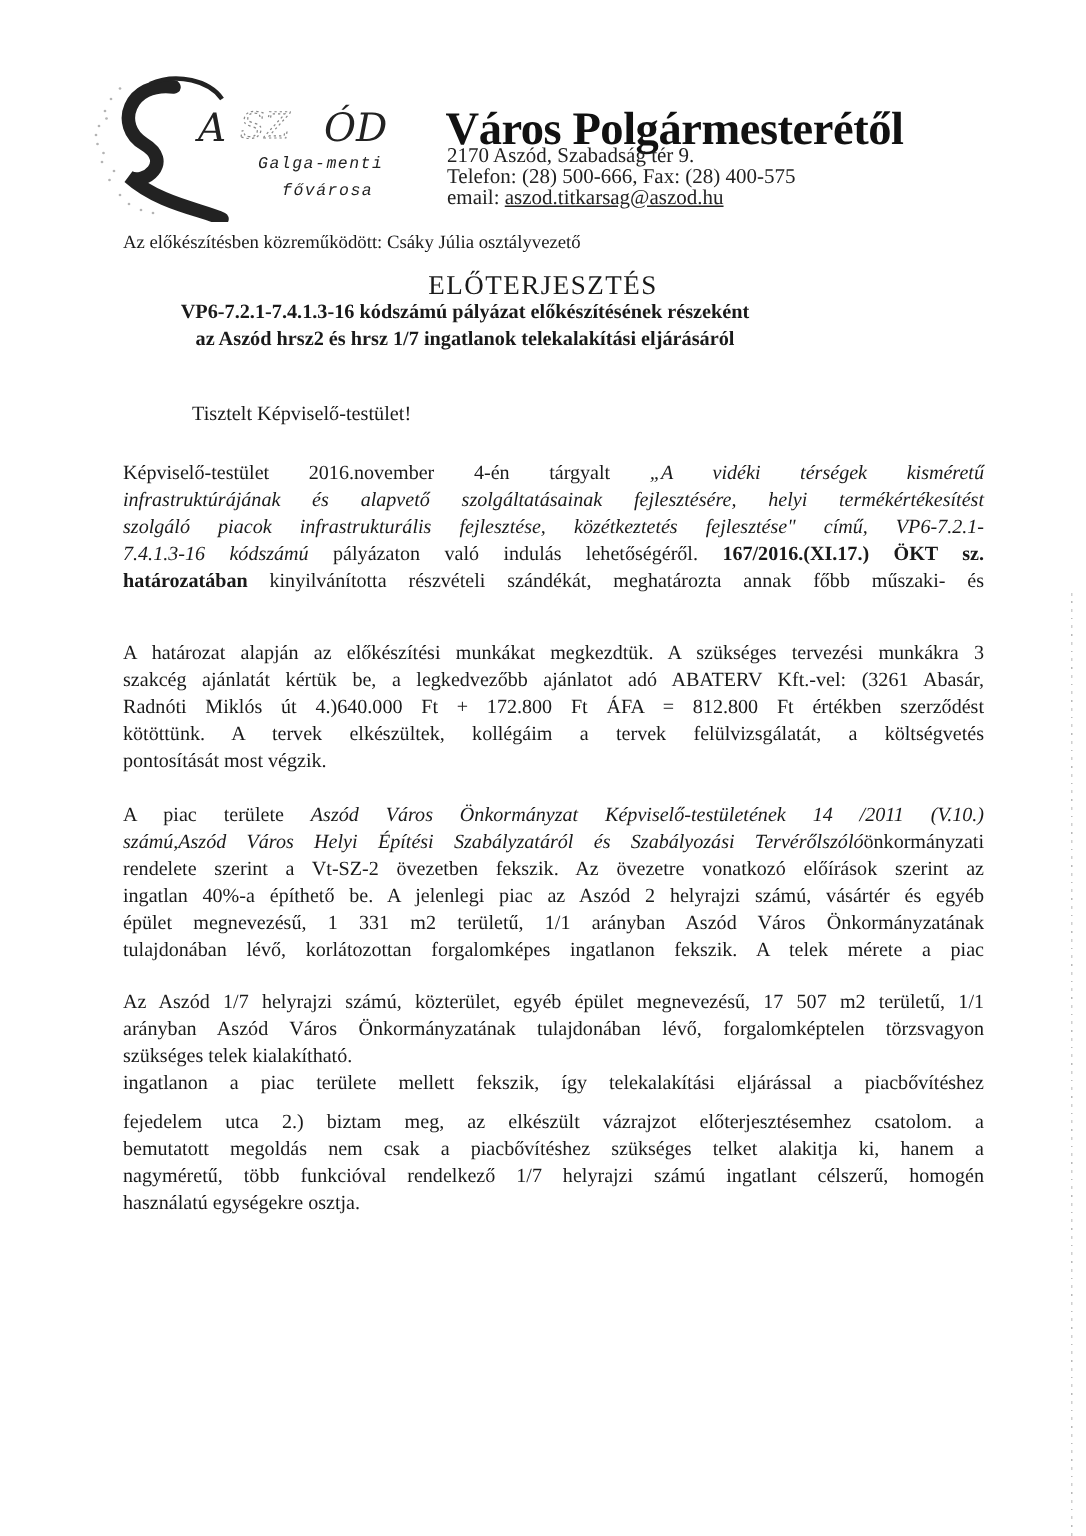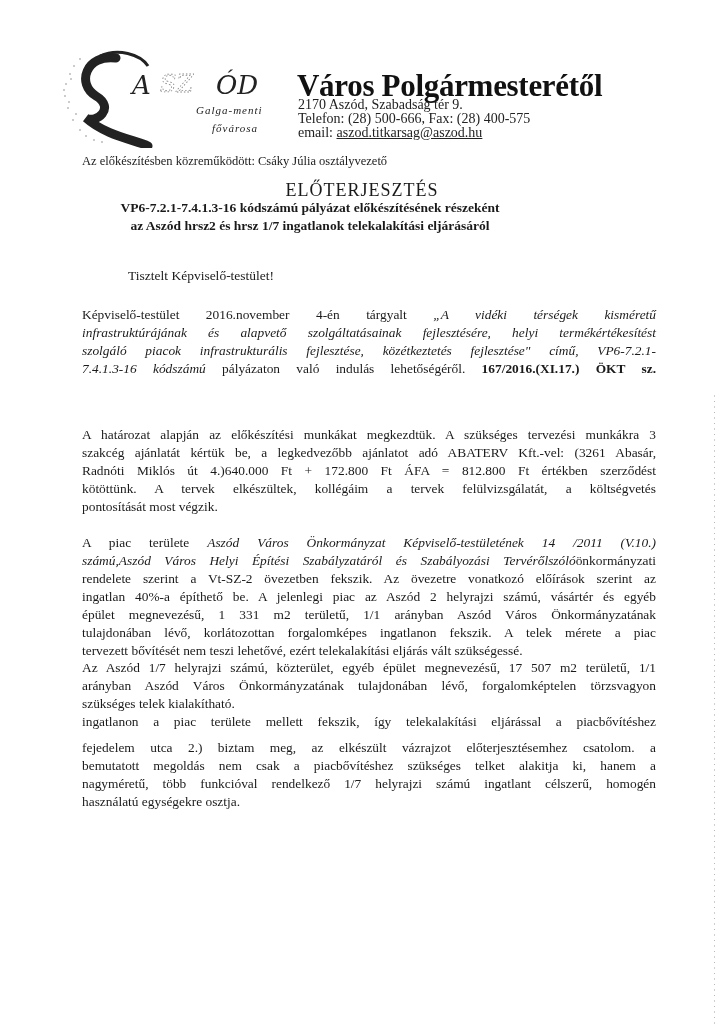--- a/index.html
+++ b/index.html
@@ -3,21 +3,21 @@
 <meta charset="utf-8">
 <style>
   html, body { margin: 0; padding: 0; background: #ffffff; }
   body { width: 724px; height: 1024px; position: relative; overflow: hidden;
          font-family: "Liberation Serif", "DejaVu Serif", serif; color: #1a1a1a; }
   .abs { position: absolute; }
 
   
   .logo { left: 56px; top: 44px; width: 212px; height: 104px; }
   .logo svg { width: 100%; height: 100%; }
-  .logo-script { font-family: Liberation Serif, serif; font-style: italic; font-size: 11px; color: #222; letter-spacing: 1px; margin-left: 24px; }
+  .logo-script { font-family: Liberation Mono, monospace; font-style: italic; font-size: 11px; color: #222; letter-spacing: 1px; }
 
   
   .org-title { left: 297px; top: 68px; font-size: 31px; font-weight: bold; letter-spacing: -0.3px; color: #111; white-space: nowrap; }
   .addr { left: 298px; font-size: 14px; line-height: 14px; color: #222; white-space: nowrap; }
   .addr.l1 { top: 98px; }
   .addr.l2 { top: 112px; }
   .addr.l3 { top: 126px; }
   .addr a { color: #222; text-decoration: underline; }
 
   .prepared { left: 82px; top: 154px; font-size: 12.5px; white-space: nowrap; }
@@ -93,36 +93,36 @@
 <div class="abs doc-sub s1">VP6-7.2.1-7.4.1.3-16 kódszámú pályázat előkészítésének részeként</div>
 <div class="abs doc-sub s2">az Aszód hrsz2 és hrsz 1/7 ingatlanok telekalakítási eljárásáról</div>
 
 <div class="abs salutation">Tisztelt Képviselő-testület!</div>
 
 <div class="abs para p1">
     <span class="ln"><span>Képviselő-testület 2016.november 4-én tárgyalt </span><i>„A vidéki térségek kisméretű</i></span>
     <span class="ln"><i>infrastruktúrájának és alapvető szolgáltatásainak fejlesztésére, helyi termékértékesítést</i></span>
     <span class="ln"><i>szolgáló piacok infrastrukturális fejlesztése, közétkeztetés fejlesztése" című, VP6-7.2.1-</i></span>
     <span class="ln"><i>7.4.1.3-16 kódszámú</i><span> pályázaton való indulás lehetőségéről. </span><b>167/2016.(XI.17.) ÖKT sz.</b></span>
+    <span class="ln"><b>határozatában</b><span> kinyilvánította részvételi szándékát, meghatározta annak főbb műszaki- és</span></span>
   </div>
 <div class="abs para p2">
     <span class="ln"><span>A határozat alapján az előkészítési munkákat megkezdtük. A szükséges tervezési munkákra 3</span></span>
     <span class="ln"><span>szakcég ajánlatát kértük be, a legkedvezőbb ajánlatot adó ABATERV Kft.-vel: (3261 Abasár,</span></span>
     <span class="ln"><span>Radnóti Miklós út 4.)640.000 Ft + 172.800 Ft ÁFA = 812.800 Ft értékben szerződést</span></span>
     <span class="ln"><span>kötöttünk. A tervek elkészültek, kollégáim a tervek felülvizsgálatát, a költségvetés</span></span>
     <span class="ln last"><span>pontosítását most végzik.</span></span>
   </div>
 <div class="abs para p3">
     <span class="ln"><span>A piac területe </span><i>Aszód Város Önkormányzat Képviselő-testületének 14 /2011 (V.10.)</i></span>
     <span class="ln"><i>számú,Aszód Város Helyi Építési Szabályzatáról és Szabályozási Tervérőlszóló</i><span>önkormányzati</span></span>
     <span class="ln"><span>rendelete szerint a Vt-SZ-2 övezetben fekszik. Az övezetre vonatkozó előírások szerint az</span></span>
     <span class="ln"><span>ingatlan 40%-a építhető be. A jelenlegi piac az Aszód 2 helyrajzi számú, vásártér és egyéb</span></span>
     <span class="ln"><span>épület megnevezésű, 1 331 m2 területű, 1/1 arányban Aszód Város Önkormányzatának</span></span>
     <span class="ln"><span>tulajdonában lévő, korlátozottan forgalomképes ingatlanon fekszik. A telek mérete a piac</span></span>
-    <span class="ln last"><span>tervezett bővítését nem teszi lehetővé, ezért telekalakítási eljárás vált szükségessé.</span></span>
   </div>
 <div class="abs para p4">
     <span class="ln"><span>Az Aszód 1/7 helyrajzi számú, közterület, egyéb épület megnevezésű, 17 507 m2 területű, 1/1</span></span>
     <span class="ln"><span>arányban Aszód Város Önkormányzatának tulajdonában lévő, forgalomképtelen törzsvagyon</span></span>
     <span class="ln last"><span>szükséges telek kialakítható.</span></span>
     <span class="ln"><span>ingatlanon a piac területe mellett fekszik, így telekalakítási eljárással a piacbővítéshez</span></span>
   </div>
 <div class="abs para p5">
     <span class="ln"><span>fejedelem utca 2.) biztam meg, az elkészült vázrajzot előterjesztésemhez csatolom. a</span></span>
     <span class="ln"><span>bemutatott megoldás nem csak a piacbővítéshez szükséges telket alakitja ki, hanem a</span></span>

